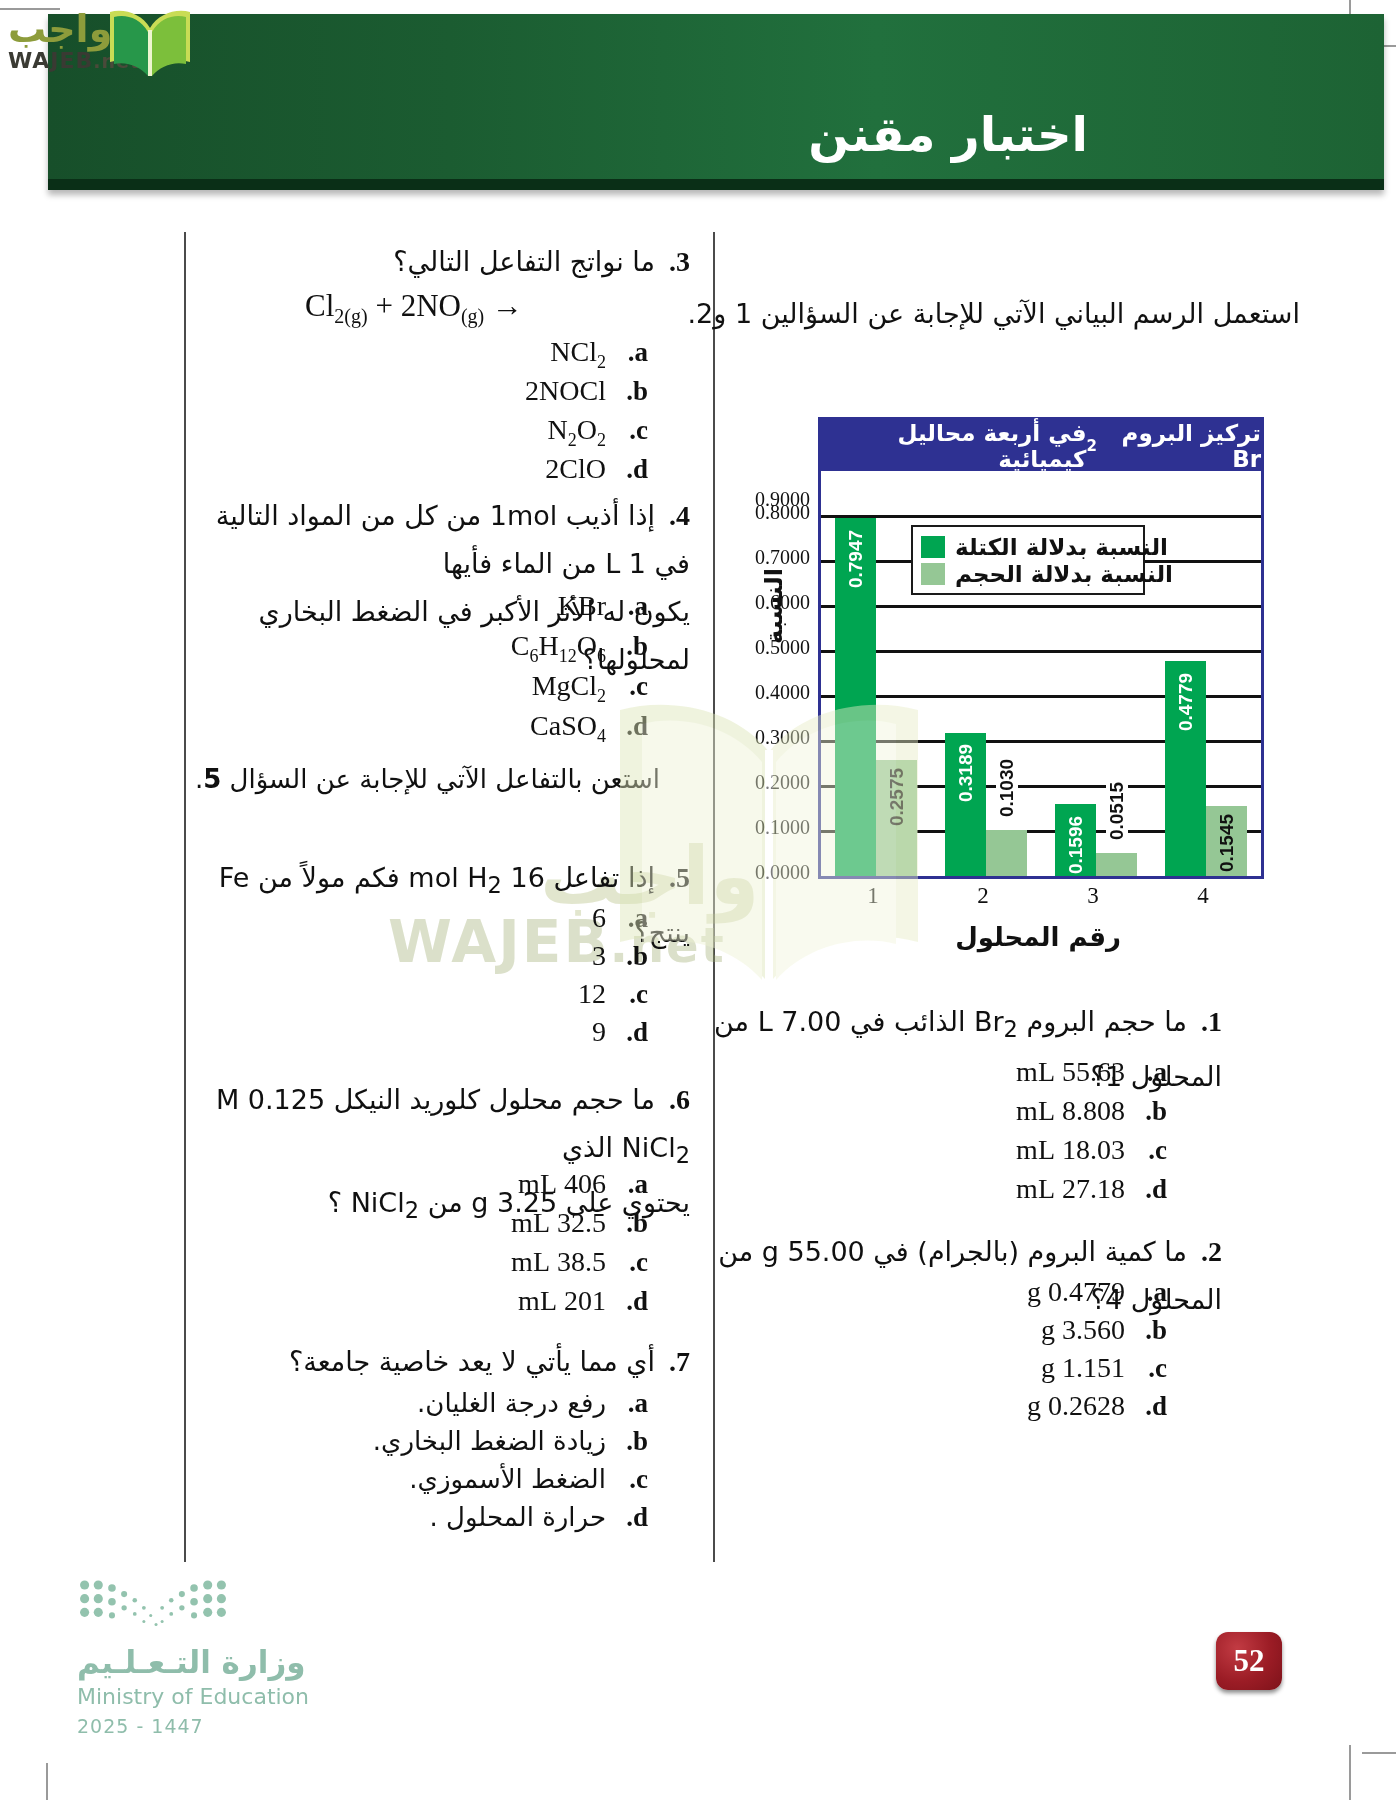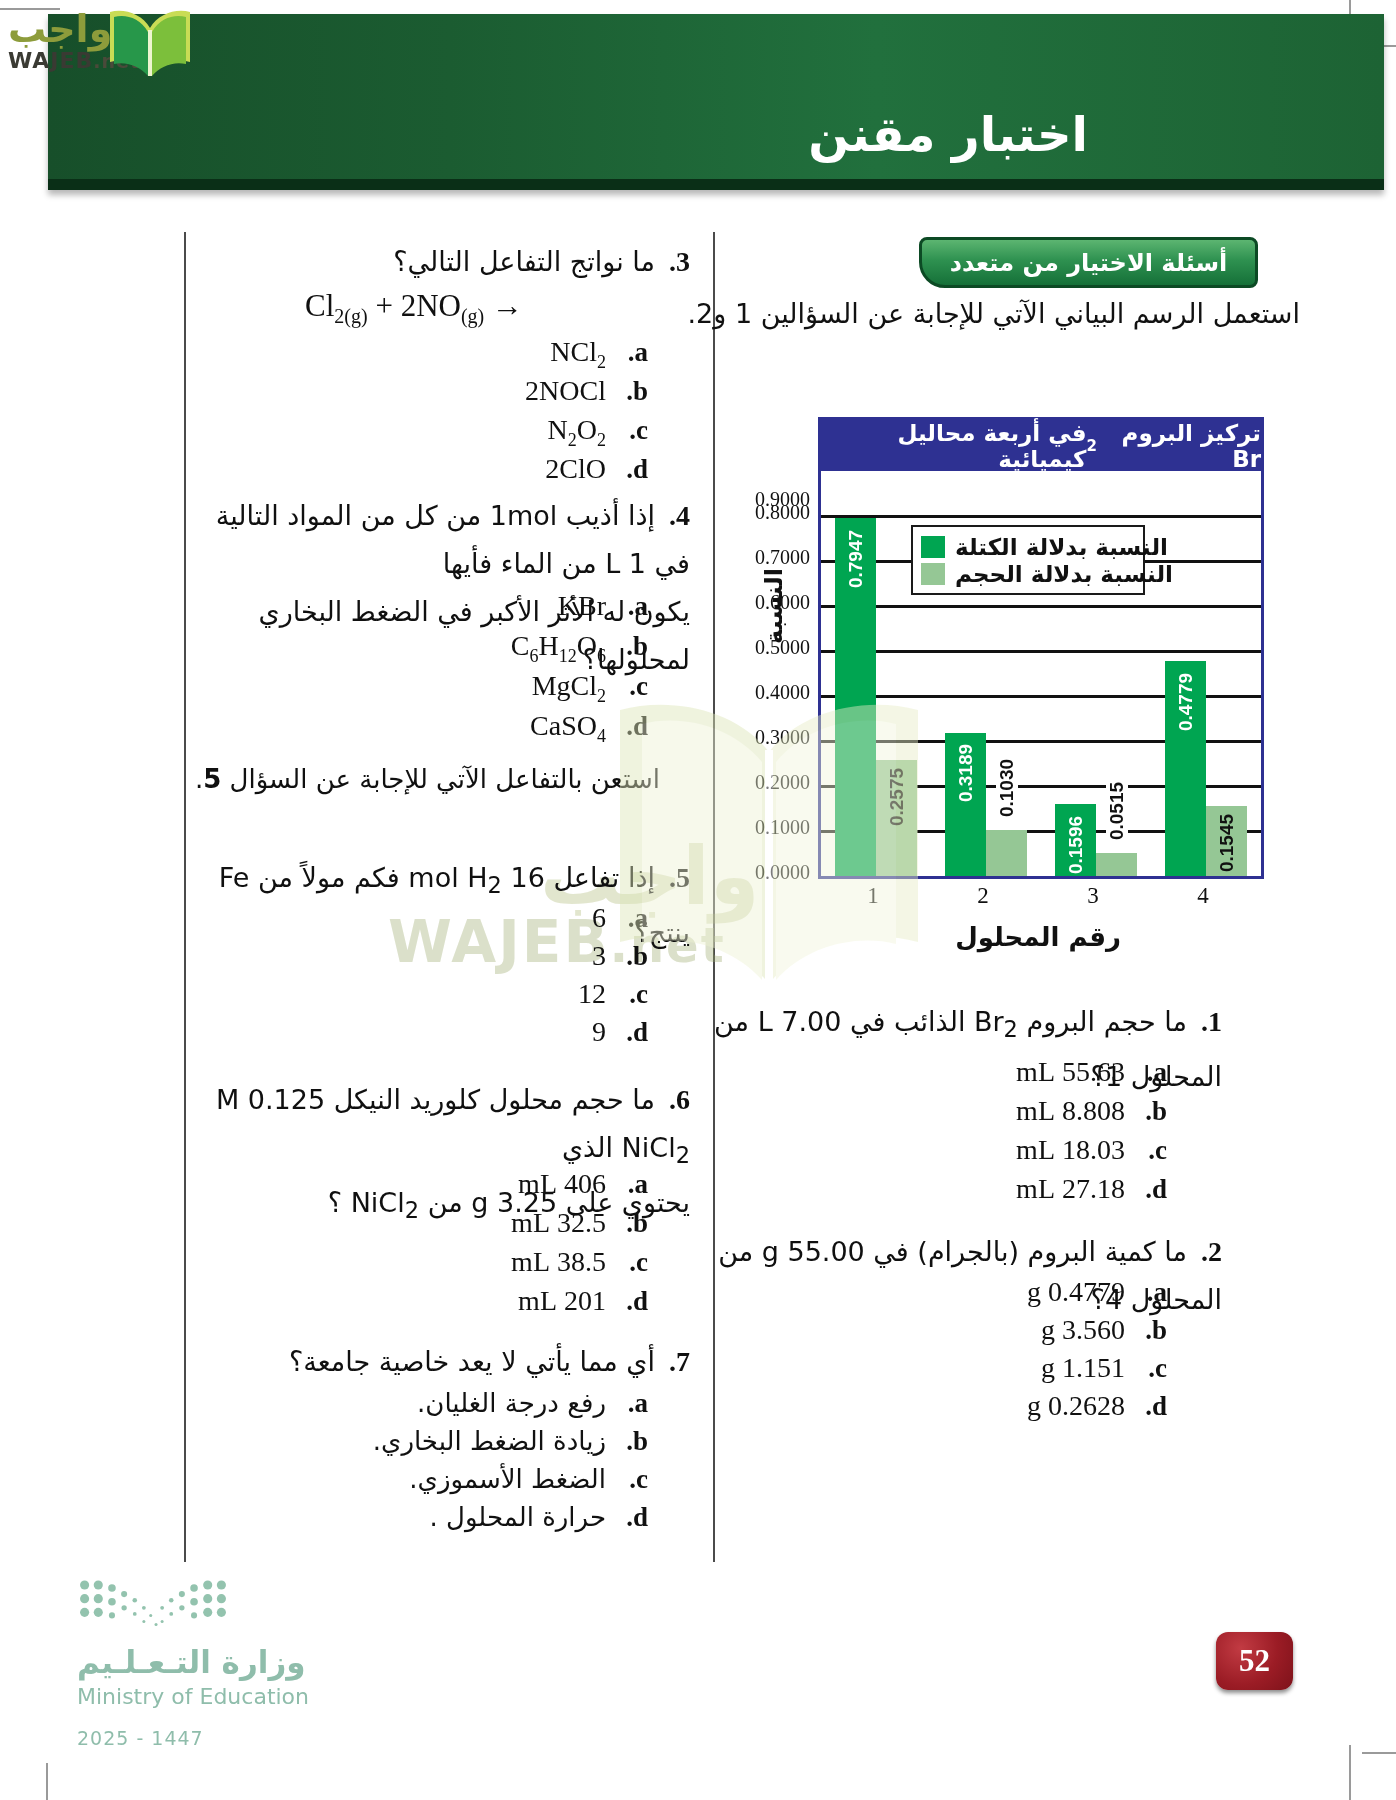--- a/index.html
+++ b/index.html
@@ -60,22 +60,22 @@
   .legend-row{display:flex;align-items:center;direction:ltr;height:27px;}
   .legend-swatch{width:24px;height:22px;flex:0 0 24px;margin-right:10px;}
   .legend-label{direction:rtl;font-weight:bold;font-size:23px;white-space:nowrap;}
   
   .wm-text{position:absolute;z-index:1;}
   .wm-book{position:absolute;z-index:6;opacity:.45;}
   
   .footer-logo{position:absolute;left:77px;top:1576px;z-index:2;color:#8fbdab;}
   .footer-logo .ar{font-size:31px;font-weight:bold;margin-top:8px;direction:rtl;text-align:left;}
   .footer-logo .en{font-size:22px;margin-top:4px;}
-  .footer-logo .yr{font-size:19px;margin-top:18px;letter-spacing:1px;}
-  .page-badge{position:absolute;left:1216px;top:1632px;width:77px;height:58px;border-radius:12px;
+  .footer-logo .yr{font-size:19px;margin-top:6px;letter-spacing:1px;}
+  .page-badge{position:absolute;left:1216px;top:1632px;width:66px;height:58px;border-radius:12px;
     background:radial-gradient(circle at 32% 28%,#c23b43 0%,#9b1c25 55%,#7d121a 100%);
     box-shadow:0 3px 4px rgba(0,0,0,.45);display:flex;align-items:center;justify-content:center;z-index:2;}
   .page-badge span{color:#fff;font-family:"Liberation Serif","DejaVu Serif",serif;font-weight:bold;font-size:31px;}
 </style>
 </head>
 <body>
 
 <div class="page">
 
   <div class="crop" style="left:1349px;top:0;width:2px;height:92px;"></div>
@@ -113,23 +113,20 @@
   <div class="wm-book" style="left:602px;top:692px;">
     <svg width="335" height="310" viewBox="0 0 335 310">
       <path d="M167 60 C135 18 70 4 18 18 L18 250 C70 236 135 250 167 292 Z" fill="#dde6b8"></path>
       <path d="M167 60 C199 18 264 4 316 18 L316 250 C264 236 199 250 167 292 Z" fill="#e7edc6"></path>
       <path d="M160 70 C130 34 80 22 40 32 L40 252 C80 242 130 254 160 288 Z" fill="#eef2d4"></path>
       <path d="M174 70 C204 34 254 22 294 32 L294 252 C254 242 204 254 174 288 Z" fill="#f2f5dc"></path>
       <rect x="163" y="58" width="8" height="234" fill="#ffffff"></rect>
     </svg>
   </div>
 
-  <div class="badge">
-    <span>أسئلة الاختيار من متعدد</span>
-  </div>
 
   <div class="intro">استعمل الرسم البياني الآتي للإجابة عن السؤالين 1 و2.</div>
 
   <div class="chart-area">
     <div class="ylabel">النسبة</div>
     <div id="yticks" style="position:absolute;left:0;top:0;width:82px;height:545px;">
         <div class="ytick" style="top: 39px; margin-top: 32px;">0.9000</div>
         <div class="ytick" style="top: 84px;">0.8000</div>
         <div class="ytick" style="top: 129px;">0.7000</div>
         <div class="ytick" style="top: 174px;">0.6000</div>

